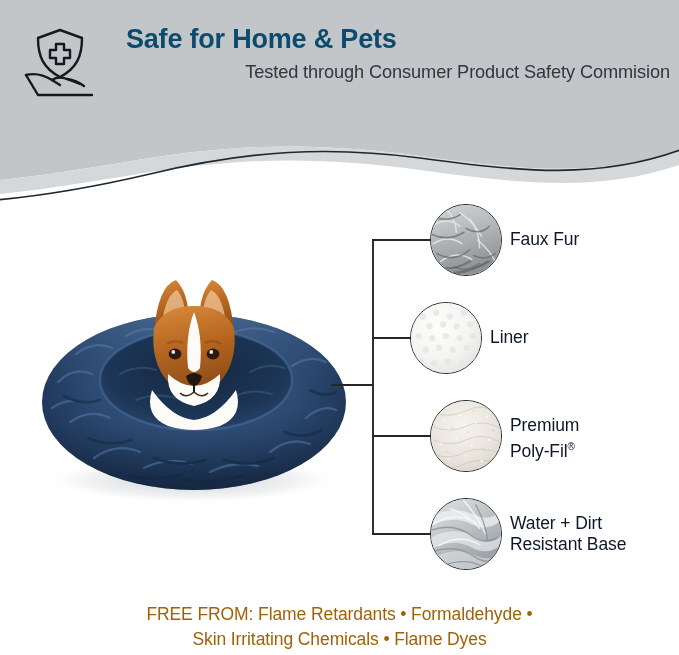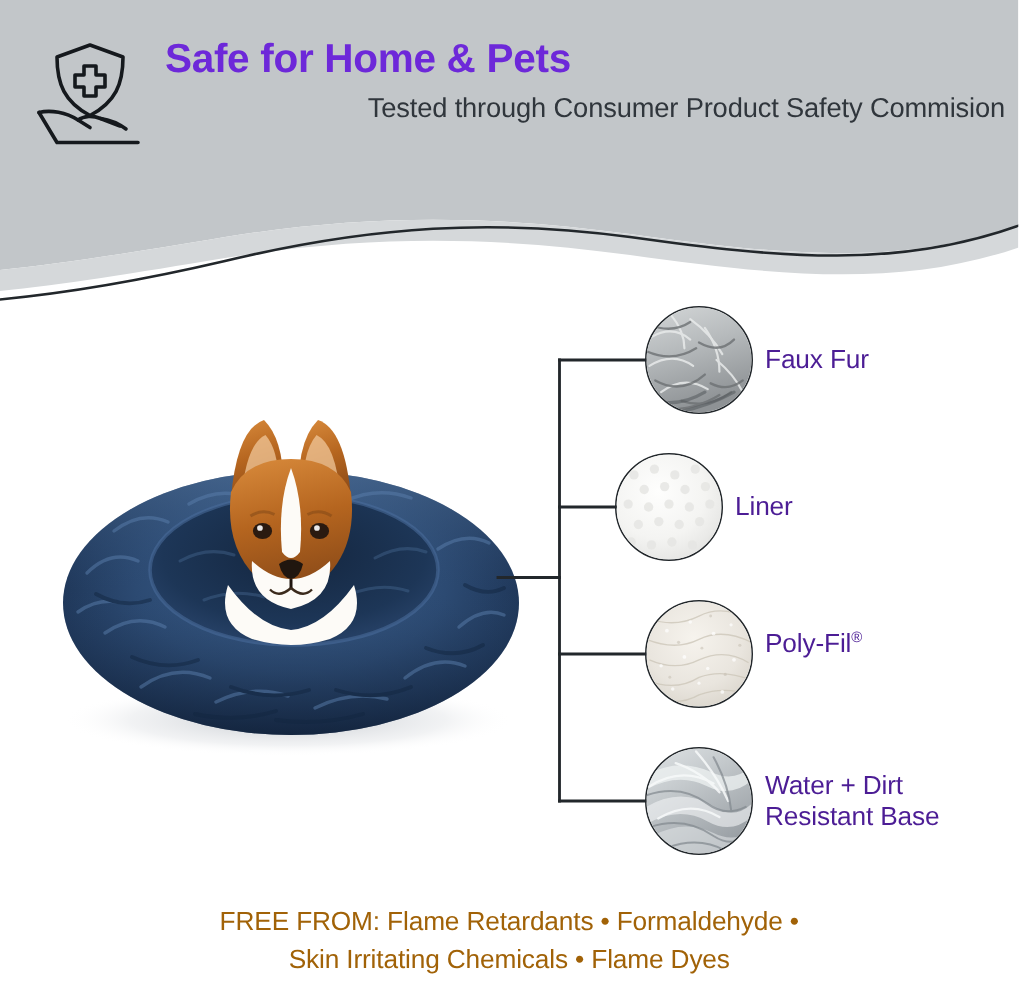--- a/index.html
+++ b/index.html
@@ -25,25 +25,25 @@
     overflow:hidden;
   }
   .banner-svg { position:absolute; left:0; top:0; }
 
   .banner-icon {
     position:absolute; left:22px; top:26px;
     width:76px; height:74px;
   }
 
   .banner-title {
-    position:absolute; left:110px; top:24px;
+    position:absolute; left:126px; top:24px;
     font-size:27px;
     font-weight:700;
     letter-spacing:-0.2px;
-    color:#6d28d9;
+    color:#0c4a6e;
     white-space:nowrap;
   }
 
   .banner-body {
     position:absolute; left:110px; top:60px;
     width:560px;
     font-size:18.2px;
     line-height:25px;
     color:#30363c;
     letter-spacing:-0.1px;
@@ -72,21 +72,21 @@
     border:1.6px solid #22272b;
     overflow:hidden;
   }
   .swatch svg { display:block; width:100%; height:100%; }
 
   .callout-label {
     position:absolute; left:80px;
     width:170px;
     font-size:17.5px;
     line-height:21px;
-    color:#4c1d95;
+    color:#0f172a;
     letter-spacing:-0.1px;
   }
   .callout-label .ln { display:block; white-space:nowrap; }
   .callout-label.one-line { top:25px; }
   .callout-label.two-line { top:15px; }
   .callout-label sup { font-size:10px; vertical-align:super; }
 
   
   .footer {
     position:absolute; left:0; top:602px;
@@ -382,20 +382,21 @@
           <circle cx="22" cy="28" r="1.1"></circle>
             <circle cx="38" cy="32" r="1"></circle>
           <circle cx="54" cy="50" r="1.1"></circle>
             <circle cx="16" cy="52" r="1"></circle>
           <circle cx="44" cy="10" r="1"></circle>
             <circle cx="64" cy="30" r="1.1"></circle>
         </g>
       </svg>
     </div>
     <div class="callout-label two-line">
+      <span class="ln">Premium</span>
       <span class="ln"><span>Poly-Fil</span><sup>®</sup></span>
     </div>
   </div>
 
   <div class="callout" style="left:430px; top:498px;">
     <div class="swatch">
       <svg viewBox="0 0 72 72" preserveAspectRatio="none">
         <defs>
           <linearGradient id="wrBase" x1="0" y1="0" x2="0.6" y2="1">
             <stop offset="0%" stop-color="#dfe3e5"></stop>

